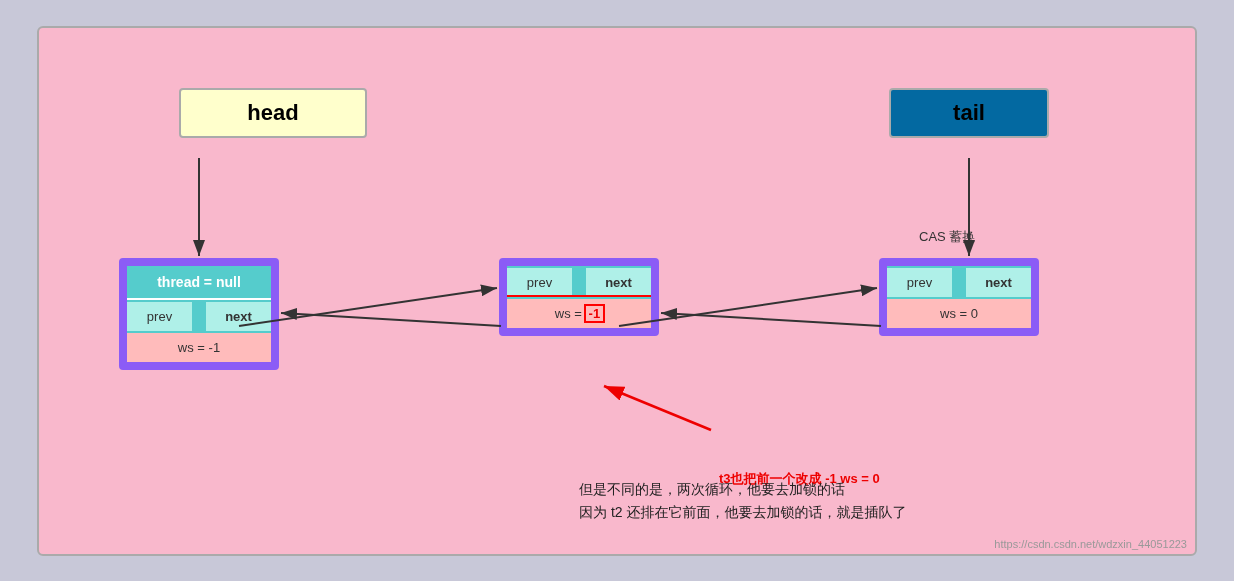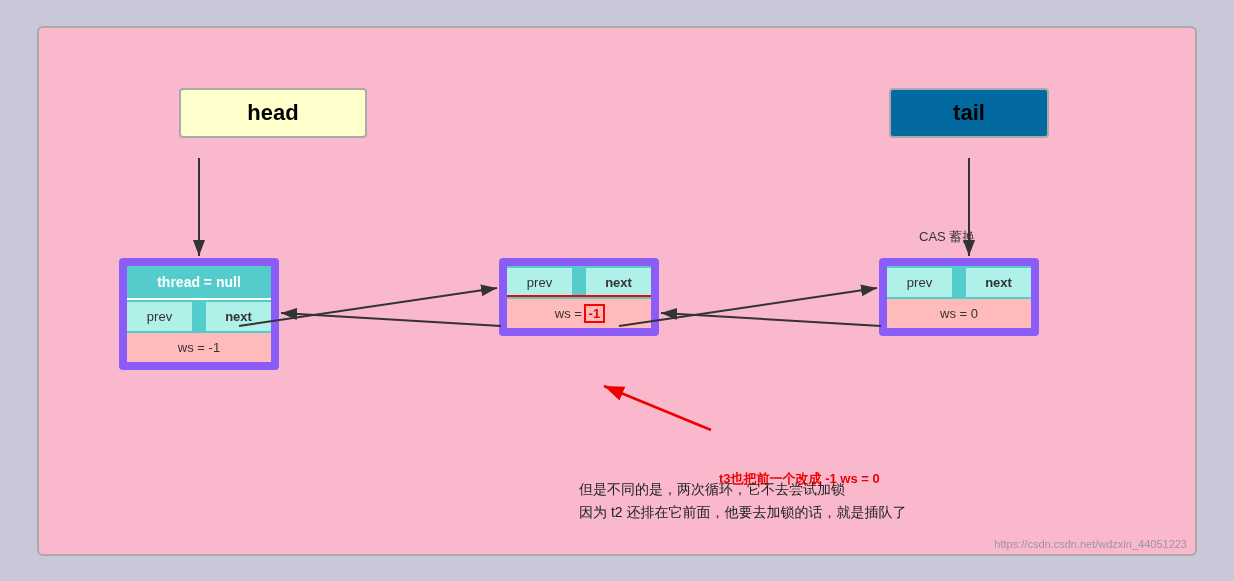--- a/index.html
+++ b/index.html
@@ -196,18 +196,18 @@
     <line x1="842" y1="298" x2="622" y2="285" stroke="#333" stroke-width="2" marker-end="url(#arrowhead-black)"></line>
 
     <line x1="672" y1="402" x2="565" y2="358" stroke="#e00" stroke-width="2.5" marker-end="url(#arrowhead-red)"></line>
   </svg>
 
   <div class="annotation-red" style="left:680px; top:398px;">
     <span>t3也把前一个改成 -1 ws = 0</span>
   </div>
 
   <div class="annotation-black" style="left:540px; top:450px; line-height:1.7;">
-    <div>但是不同的是，两次循环，它不去尝试加锁</div>
+    <div>但是不同的是，两次循环，他要去加锁的话</div>
     <div>因为 t2 还排在它前面，他要去加锁的话，就是插队了</div>
   </div>
 
   <div class="watermark">https://csdn.csdn.net/wdzxin_44051223</div>
 </div>
 
 </body></html>

